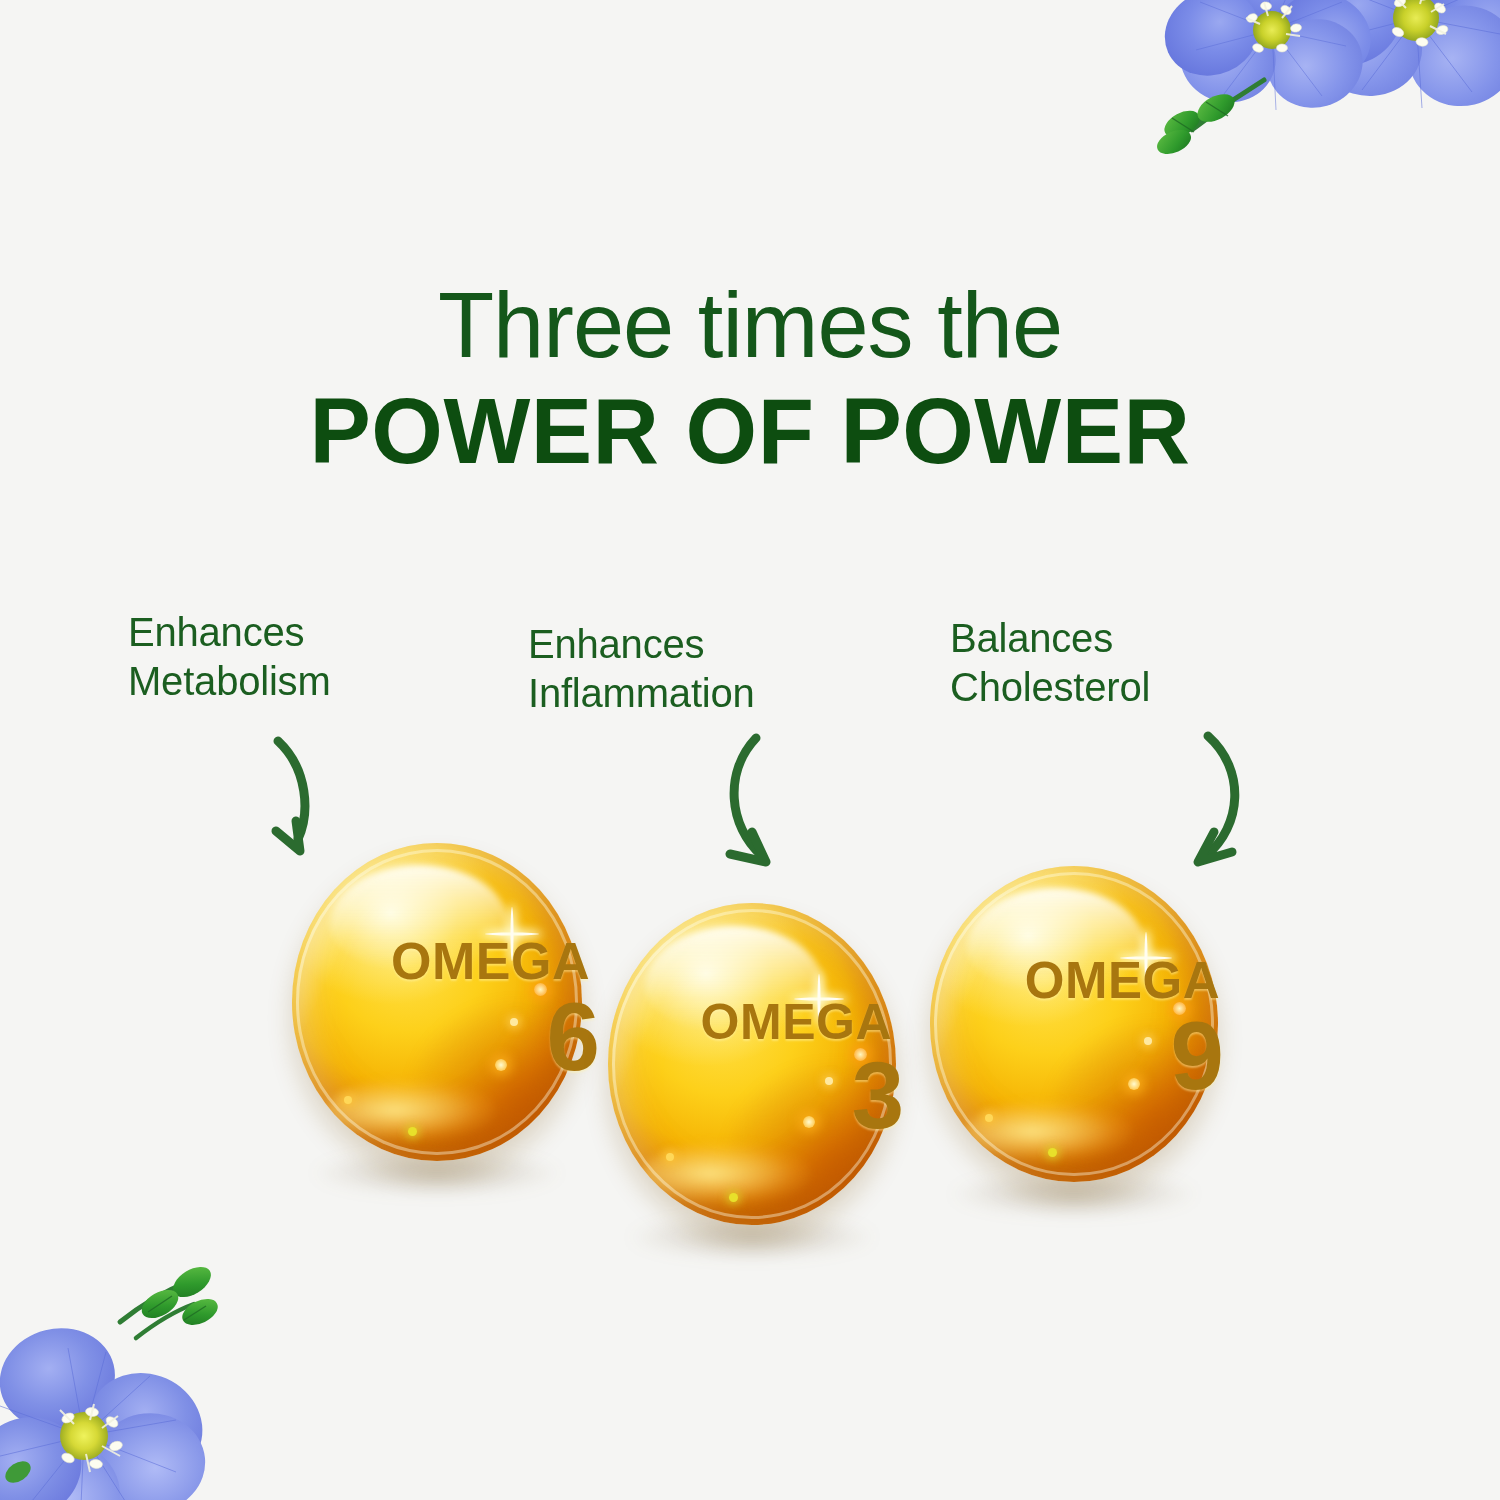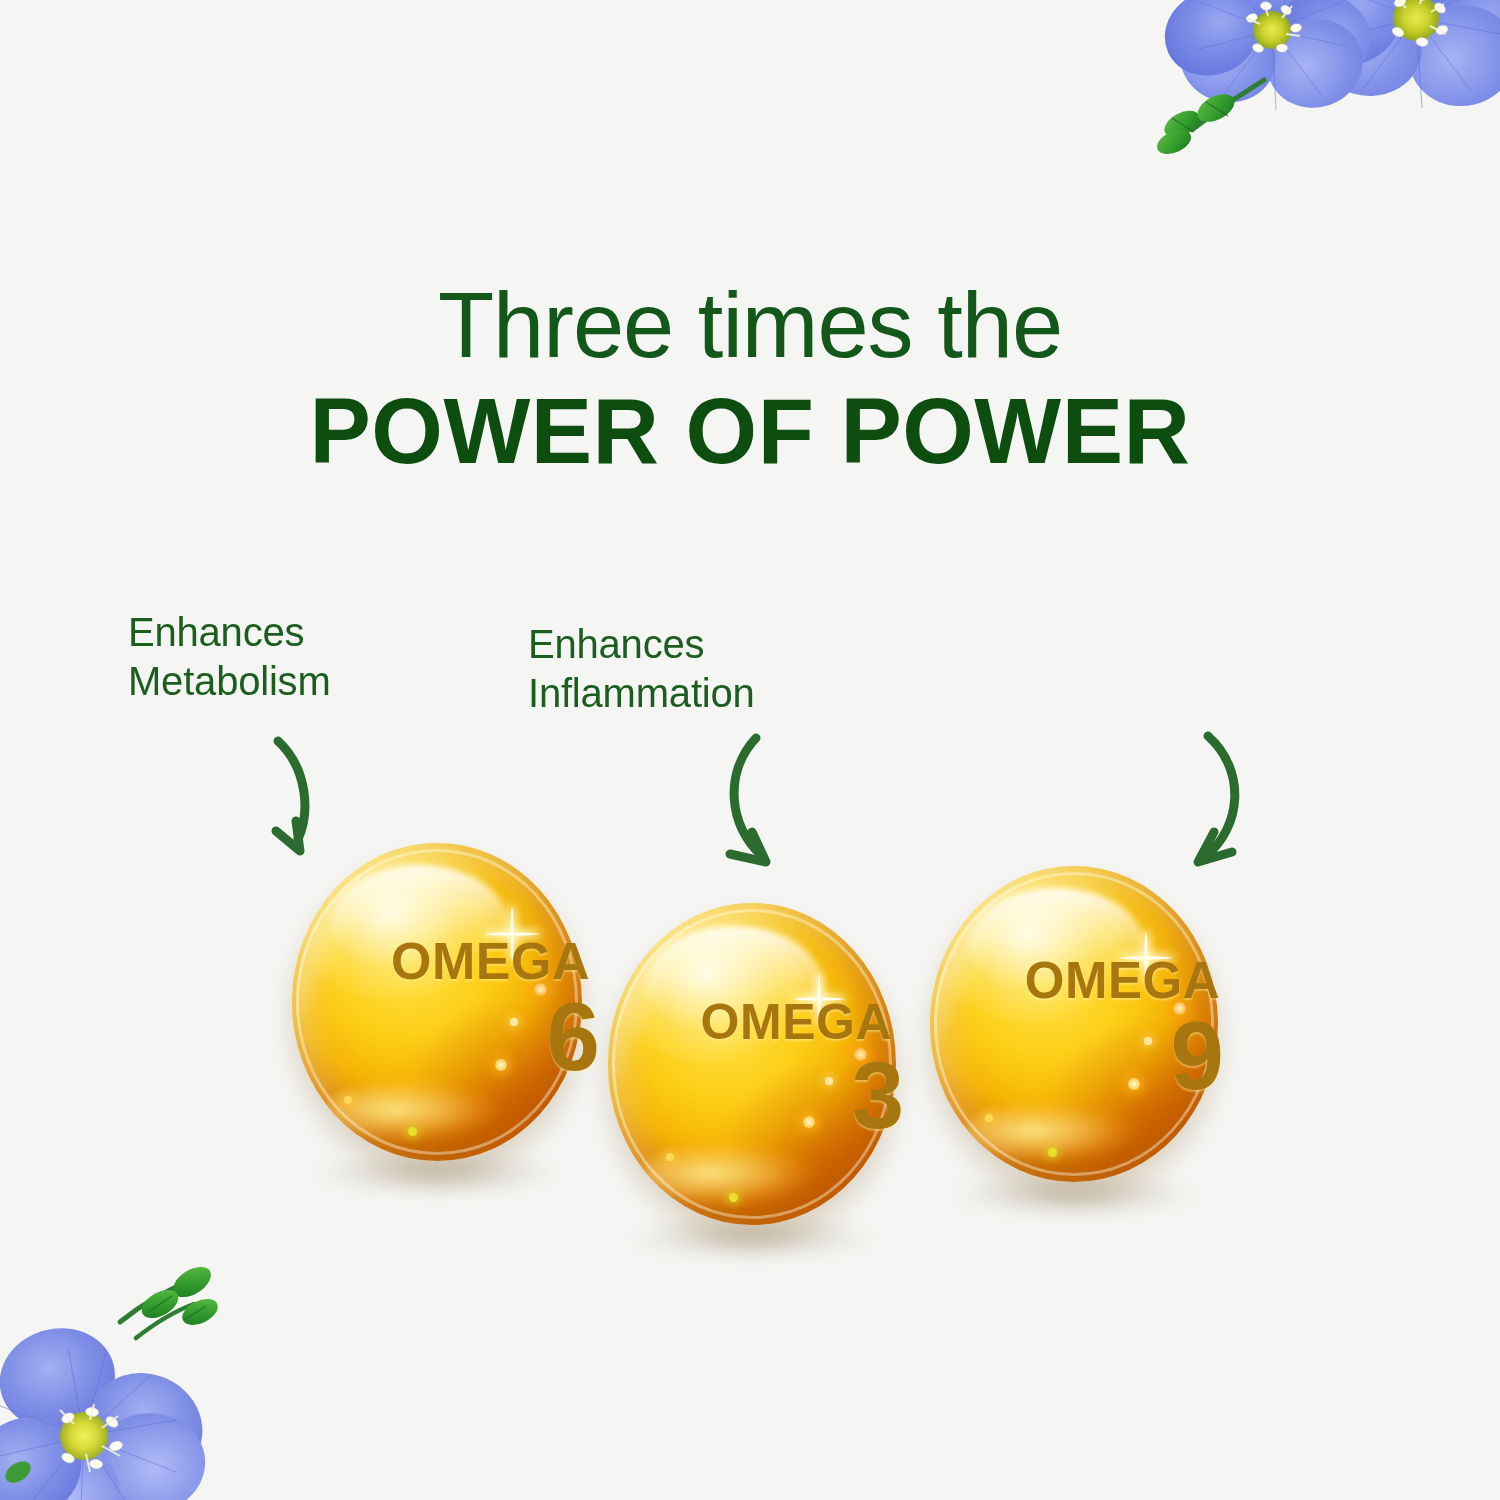--- a/index.html
+++ b/index.html
@@ -240,20 +240,22 @@
 
   <h1 class="heading">
     <span class="l1">Three times the</span>
     <span class="l2">POWER OF POWER</span>
   </h1>
 
   <div class="label" id="lbl0">Enhances
 Metabolism</div>
   <div class="label" id="lbl1">Enhances
 Inflammation</div>
+  <div class="label" id="lbl2">Balances
+Cholesterol</div>
 
   <div class="arrow" id="arw0">
     <svg width="130" height="140" viewBox="0 0 130 140">
       <path d="M38,6 C68,34 70,78 58,104" fill="none" stroke="#2b6b2f" stroke-width="9" stroke-linecap="round"></path>
       <path d="M36,96 L60,116 L56,86" fill="none" stroke="#2b6b2f" stroke-width="9" stroke-linecap="round" stroke-linejoin="round"></path>
     </svg>
   </div>
 
   <div class="arrow" id="arw1">
     <svg width="120" height="150" viewBox="0 0 120 150">

